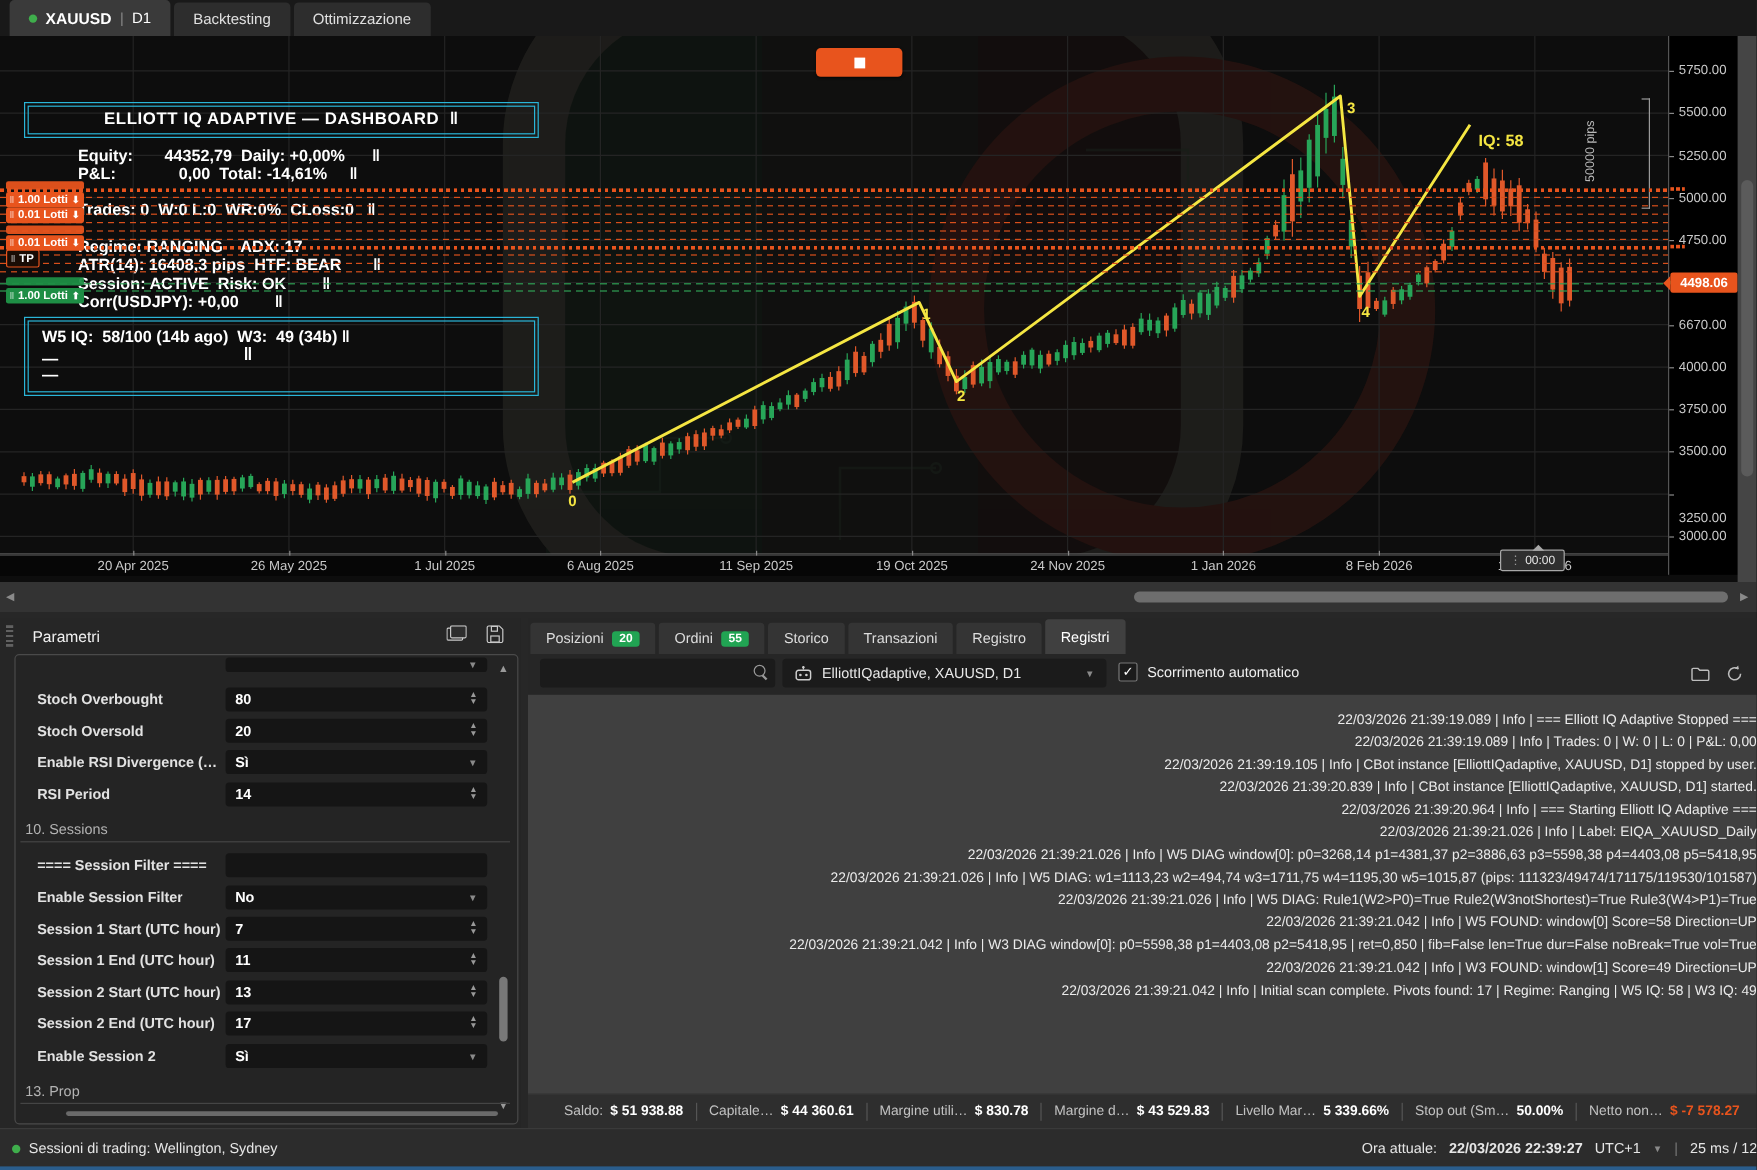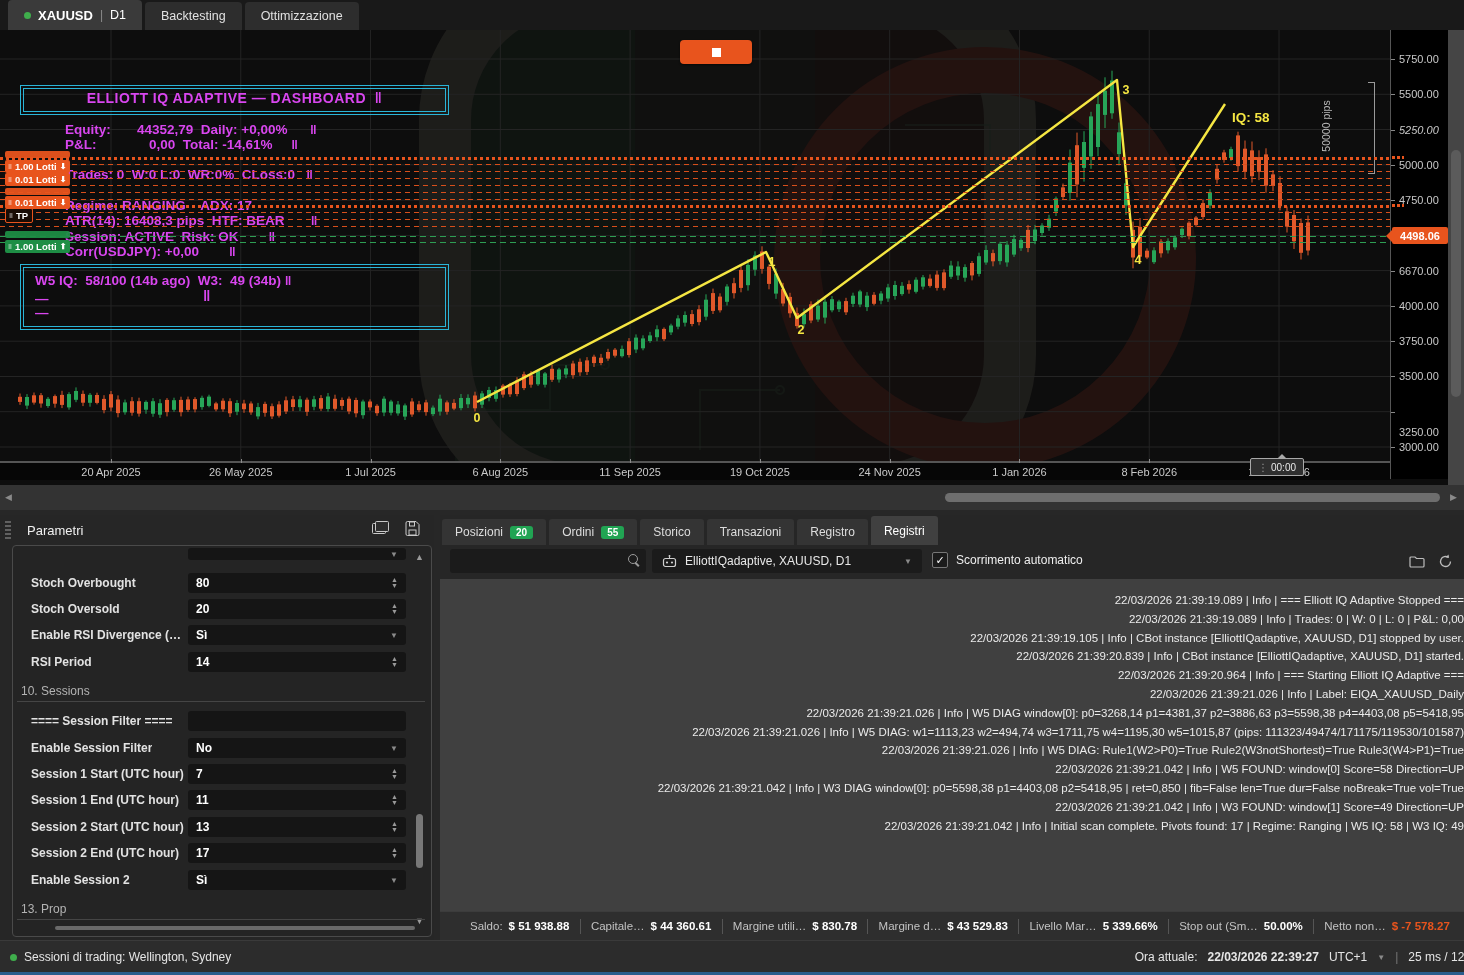--- a/index.html
+++ b/index.html
@@ -35,21 +35,21 @@
   #scalelabel{left:1332px;top:52px;width:14px;height:90px;z-index:3;color:#b9b9b9;font-size:10.5px;}
   #scalelabel .txt{position:absolute;left:-32px;top:38px;transform:rotate(-90deg);white-space:nowrap;}
   #scalelabel .bracket{position:absolute;left:36px;top:0;width:6px;height:90px;border:1px solid #9a9a9a;border-left:none;}
   #stopbtn{left:680px;top:10px;width:72px;height:24px;background:#e8541d;border-radius:4px;z-index:10;display:flex;align-items:center;justify-content:center;box-shadow:0 1px 2px rgba(0,0,0,.6);cursor:pointer;}
   #stopbtn .sq{width:9px;height:9px;background:#fff;}
   #timetip{left:1250px;top:428px;width:52px;height:16px;background:#2f2f2f;border:1px solid #a8a8a8;border-radius:2px;z-index:6;
            display:flex;align-items:center;justify-content:center;font-size:10px;color:#e8e8e8;gap:3px;}
   #timetip:before{content:"";position:absolute;top:-5px;left:26px;border:5px solid transparent;border-bottom-color:#a8a8a8;border-top:0;}
 
   
-  #dash{left:20px;top:55px;width:427px;height:250px;z-index:4;color:#d946ef;font-weight:bold;}
+  #dash{left:20px;top:55px;width:427px;height:250px;z-index:4;color:#ffffff;font-weight:bold;}
   .cyanbox{position:absolute;border:1px solid #2ab5d8;}
   .cyanbox .inner{position:absolute;left:2px;top:2px;right:2px;bottom:2px;border:1px solid #2ab5d8;}
   #dash-title{position:absolute;left:0;top:4px;width:100%;text-align:center;font-size:14px;letter-spacing:.5px;white-space:pre;}
   .dash-line{position:absolute;left:45px;font-size:13.5px;white-space:pre;}
   .w5-line{position:absolute;left:14px;font-size:13.5px;white-space:pre;}
   .handle{position:absolute;font-size:15px;}
 
   
   .ctag{position:absolute;z-index:6;height:13px;display:flex;align-items:center;gap:3px;padding:0 4px 0 3px;
         font-size:9.5px;font-weight:bold;color:#fff;border-radius:2px;}
@@ -638,21 +638,21 @@
       <span style="color:#9a9a9a;">⋮</span>
         <span>00:00</span>
     </div>
 
     <div id="priceaxis" class="abs">
         <div class="pa-tick" style="top: 29px;"></div>
         <div class="pa-label" style="top: 23px;">5750.00</div>
         <div class="pa-tick" style="top: 64.2725px;"></div>
         <div class="pa-label" style="top: 58.2725px;">5500.00</div>
         <div class="pa-tick" style="top: 99.545px;"></div>
-        <div class="pa-label" style="top: 93.545px; font-style: italic;">5250.00</div>
+        <div class="pa-label" style="top: 93.545px;">5250.00</div>
         <div class="pa-tick" style="top: 134.817px;"></div>
         <div class="pa-label" style="top: 128.817px;">5000.00</div>
         <div class="pa-tick" style="top: 170.09px;"></div>
         <div class="pa-label" style="top: 164.09px;">4750.00</div>
         <div class="pa-tick" style="top: 240.635px;"></div>
         <div class="pa-label" style="top: 234.635px;">6670.00</div>
         <div class="pa-tick" style="top: 275.908px;"></div>
         <div class="pa-label" style="top: 269.908px;">4000.00</div>
         <div class="pa-tick" style="top: 311.18px;"></div>
         <div class="pa-label" style="top: 305.18px;">3750.00</div>

